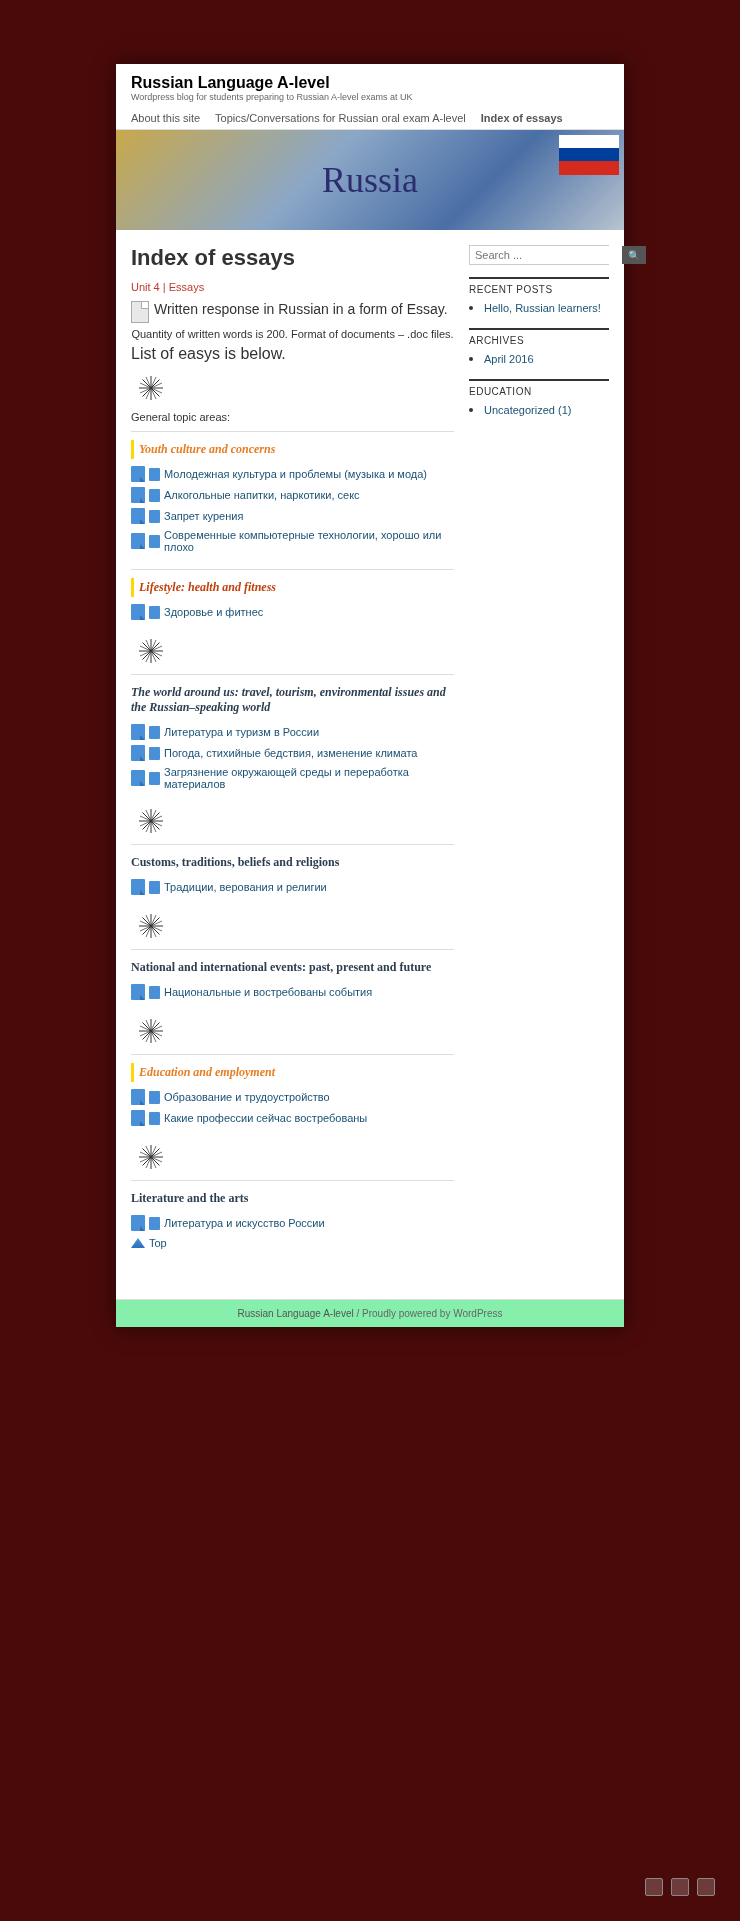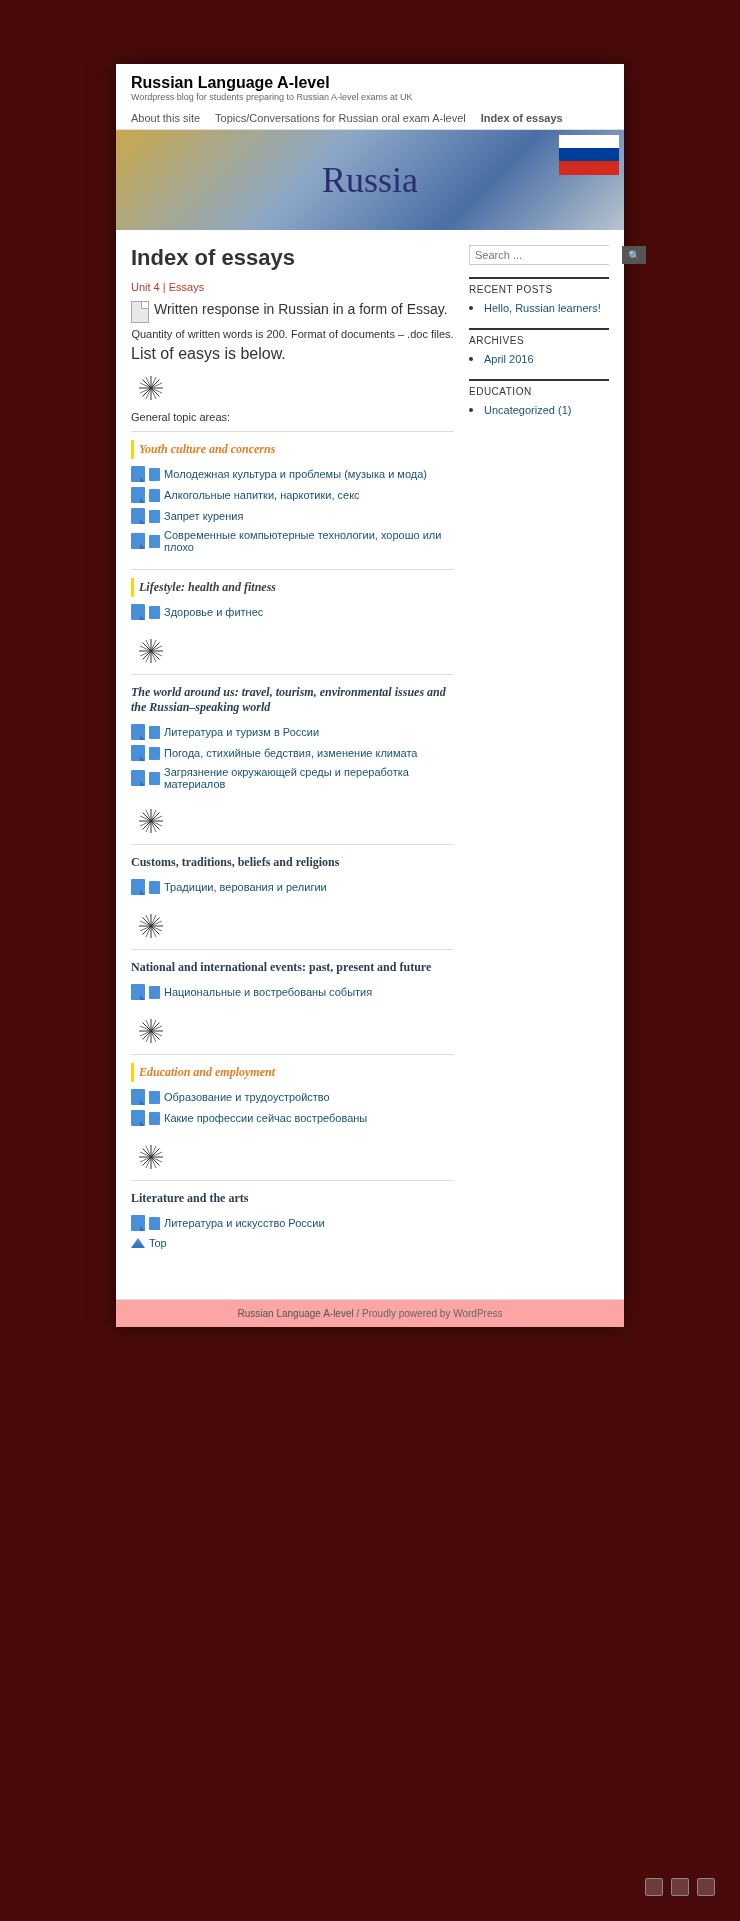--- a/index.html
+++ b/index.html
@@ -201,21 +201,21 @@
       font-size: 12px;
       font-style: italic;
       font-weight: bold;
       margin-bottom: 6px;
       padding: 2px 0;
       border-left: 3px solid #ffd700;
       padding-left: 5px;
     }
 
     .youth-color { color: #e67e22; }
-    .lifestyle-color { color: #404040; }
+    .lifestyle-color { color: #c2410c; }
     .world-color { color: #2c3e50; font-style: italic; }
     .customs-color { color: #2c3e50; font-style: normal; }
     .national-color { color: #2c3e50; font-style: normal; }
     .education-color { color: #e67e22; }
     .literature-color { color: #2c3e50; font-style: normal; }
 
     .essay-link {
       display: flex;
       align-items: center;
       gap: 4px;
@@ -329,21 +329,21 @@
     }
     .sidebar-list li a {
       color: #1a5276;
       text-decoration: none;
       font-size: 11px;
       font-family: Arial, sans-serif;
     }
 
     
     .site-footer {
-      background: #fca5a5;
+      background: #86efac;
       border-top: 1px solid #ddd;
       padding: 8px 15px;
       font-size: 10px;
       font-family: Arial, sans-serif;
       color: #666;
       text-align: center;
     }
     .site-footer a { color: #555; text-decoration: none; }
 
     

